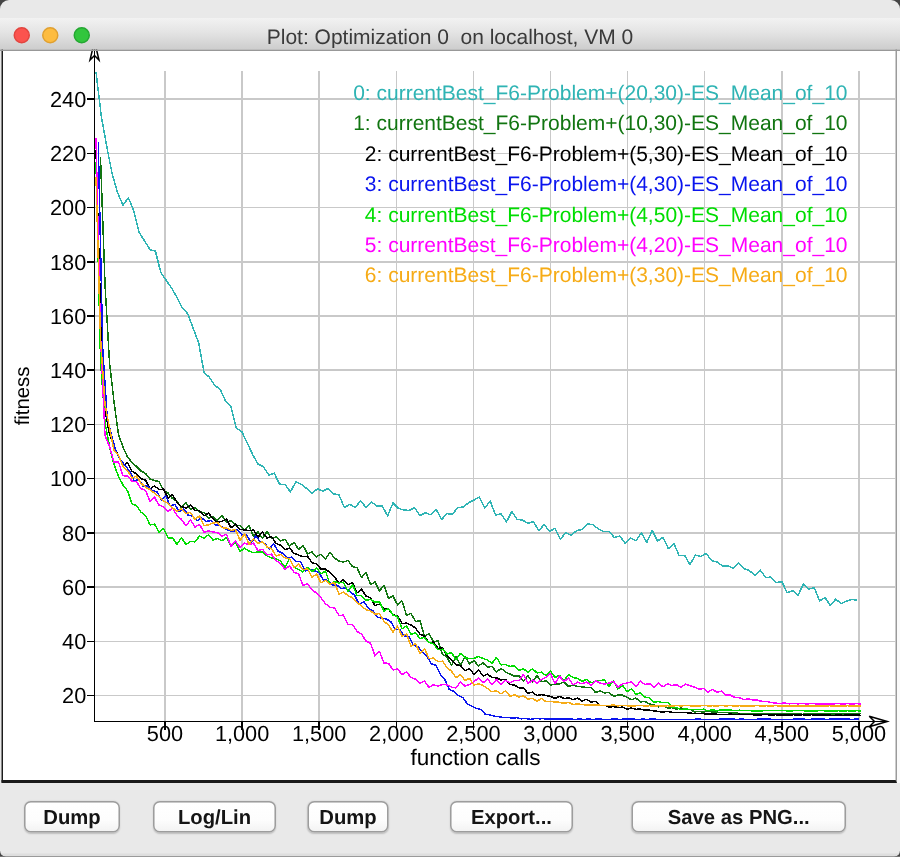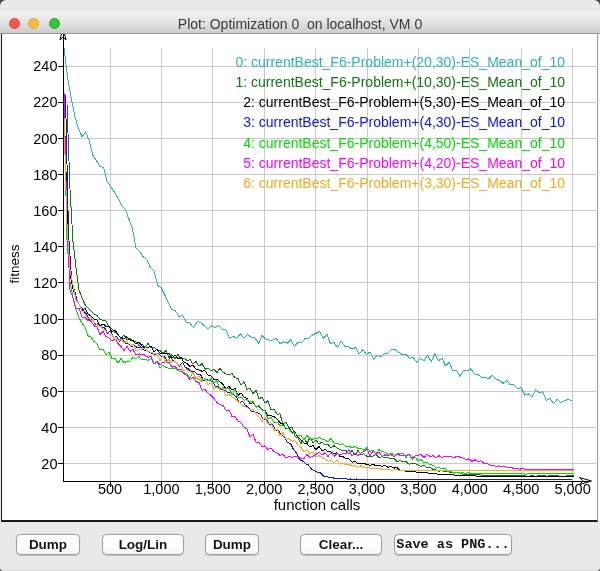--- a/index.html
+++ b/index.html
@@ -118,14 +118,14 @@
  </svg>
  <div id="tbar">
   <div class="tl" style="left:8.5px;background:#fb534e;border:1px solid #e2453f;"></div>
   <div class="tl" style="left:27.5px;background:#fdbc40;border:1px solid #e0a030;"></div>
   <div class="tl" style="left:48.5px;background:#32c63d;border:1px solid #24a732;"></div>
   <div id="title">Plot: Optimization 0  on localhost, VM 0</div>
  </div>
  <div class="btn" style="left:16px;width:64px;">Dump</div>
  <div class="btn" style="left:102px;width:82px;text-align:center;">Log/Lin</div>
  <div class="btn" style="left:205px;width:54px;">Dump</div>
- <div class="btn" style="left:300px;width:82px;">Clear...</div>
- <div class="btn" style="left:394px;width:118px;font-family:Liberation Mono, monospace;">Save as PNG...</div>
+ <div class="btn" style="left:300px;width:82px;">Export...</div>
+ <div class="btn" style="left:421px;width:143px;">Save as PNG...</div>
 </div>
 </body></html>

